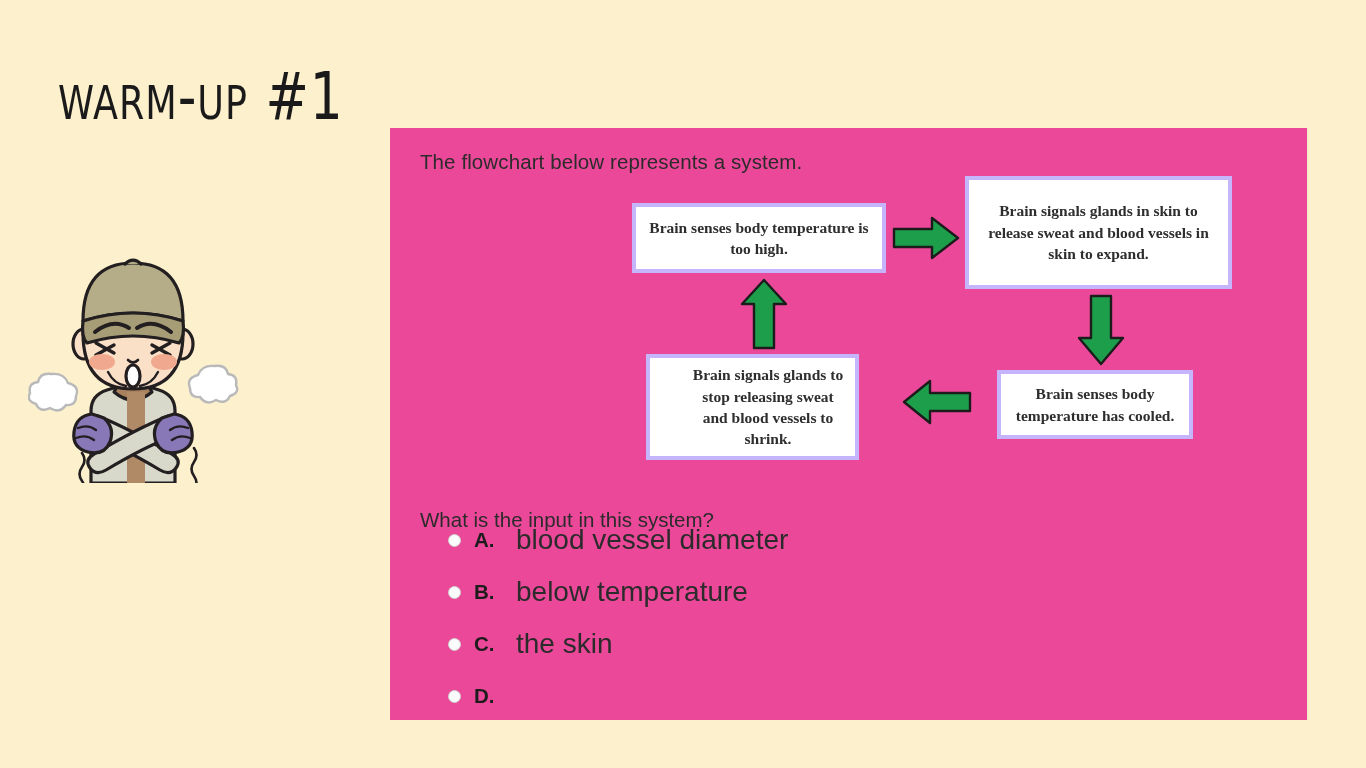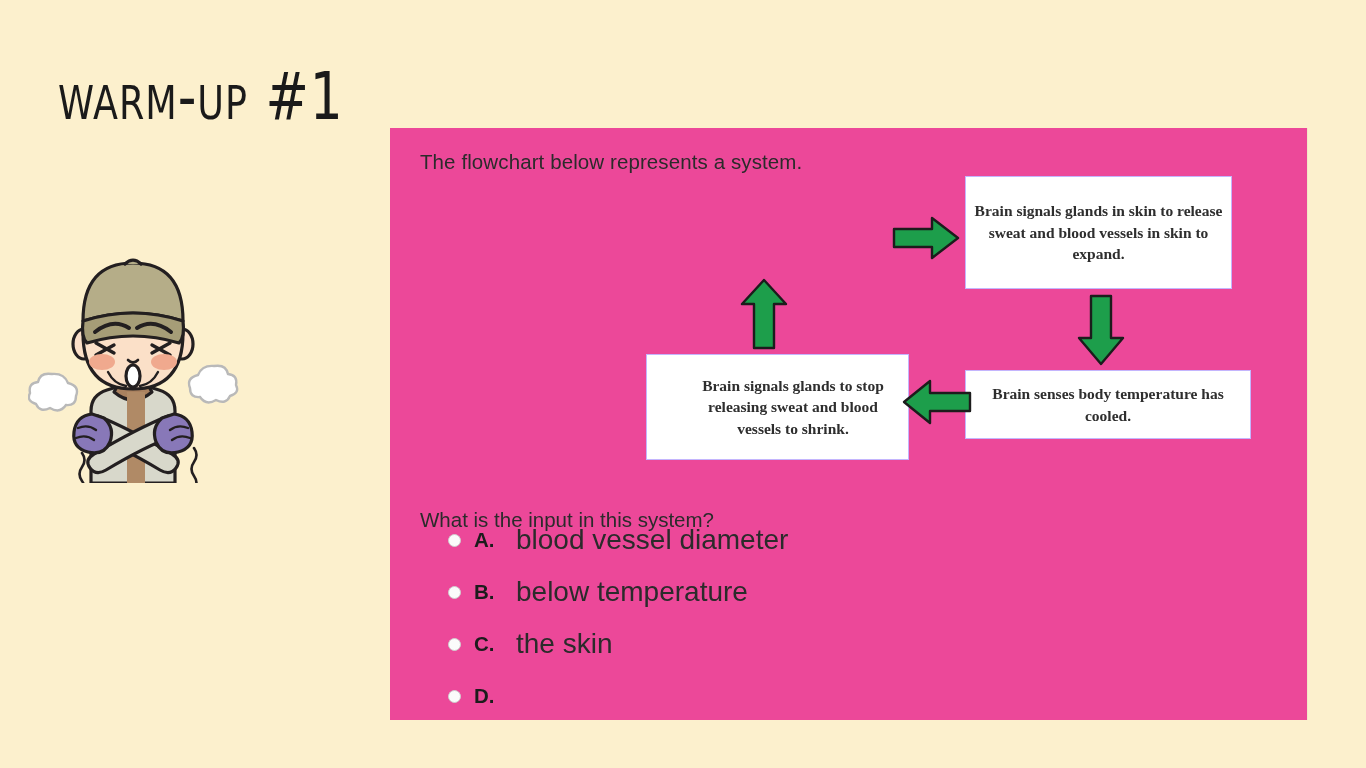--- a/index.html
+++ b/index.html
@@ -74,37 +74,37 @@
   .flowchart {
     position: absolute;
     left: 240px;
     top: 44px;
     width: 660px;
     height: 310px;
   }
   .fc-box {
     position: absolute;
     box-sizing: border-box;
-    border: 1px solid #c4b5fd;
+    border: 4px solid #c4b5fd;
     background: #ffffff;
     display: flex;
     align-items: center;
     justify-content: center;
     text-align: center;
     font-family: "Liberation Serif", serif;
     font-weight: bold;
     font-size: 15.5px;
     line-height: 1.38;
     color: #2e2e2e;
     padding: 4px 8px;
   }
   .fc-box.b1 { left: 2px;   top: 31px;  width: 254px; height: 70px; }
   .fc-box.b2 { left: 335px; top: 4px;   width: 267px; height: 113px; }
-  .fc-box.b3 { left: 16px;  top: 182px; width: 263px; height: 106px; padding-left: 39px; }
-  .fc-box.b4 { left: 335px; top: 198px; width: 286px; height: 69px; }
+  .fc-box.b3 { left: 16px;  top: 182px; width: 213px; height: 106px; padding-left: 39px; }
+  .fc-box.b4 { left: 367px; top: 198px; width: 196px; height: 69px; }
 
   .fc-arrow { position: absolute; }
   .fc-arrow.a-right { left: 262px; top: 44px;  width: 68px; height: 44px; }
   .fc-arrow.a-down  { left: 446px; top: 122px; width: 50px; height: 72px; }
   .fc-arrow.a-left  { left: 272px; top: 206px; width: 70px; height: 48px; }
   .fc-arrow.a-up    { left: 110px; top: 106px; width: 48px; height: 72px; }
 
   
   .question-text {
     position: absolute;
@@ -222,20 +222,21 @@
   </svg>
 </div>
 
 <div class="panel-edge"></div>
 <div class="content-panel">
 
   <div class="intro-text">The flowchart below represents a system.</div>
 
   <div class="flowchart">
 
+    <div class="fc-box b1">Brain senses body temperature is too high.</div>
 
     <div class="fc-box b2">Brain signals glands in skin to release sweat and blood vessels in skin to expand.</div>
 
     <div class="fc-box b3">Brain signals glands to stop releasing sweat and blood vessels to shrink.</div>
 
     <div class="fc-box b4">Brain senses body temperature has cooled.</div>
 
     <div class="fc-arrow a-right">
       <svg width="68" height="44" viewBox="0 0 68 44">
         <path d="M2 13 L40 13 L40 2 L66 22 L40 42 L40 31 L2 31 Z" fill="#1d9e4b" stroke="#1c1c1c" stroke-width="2.4" stroke-linejoin="round"></path>

